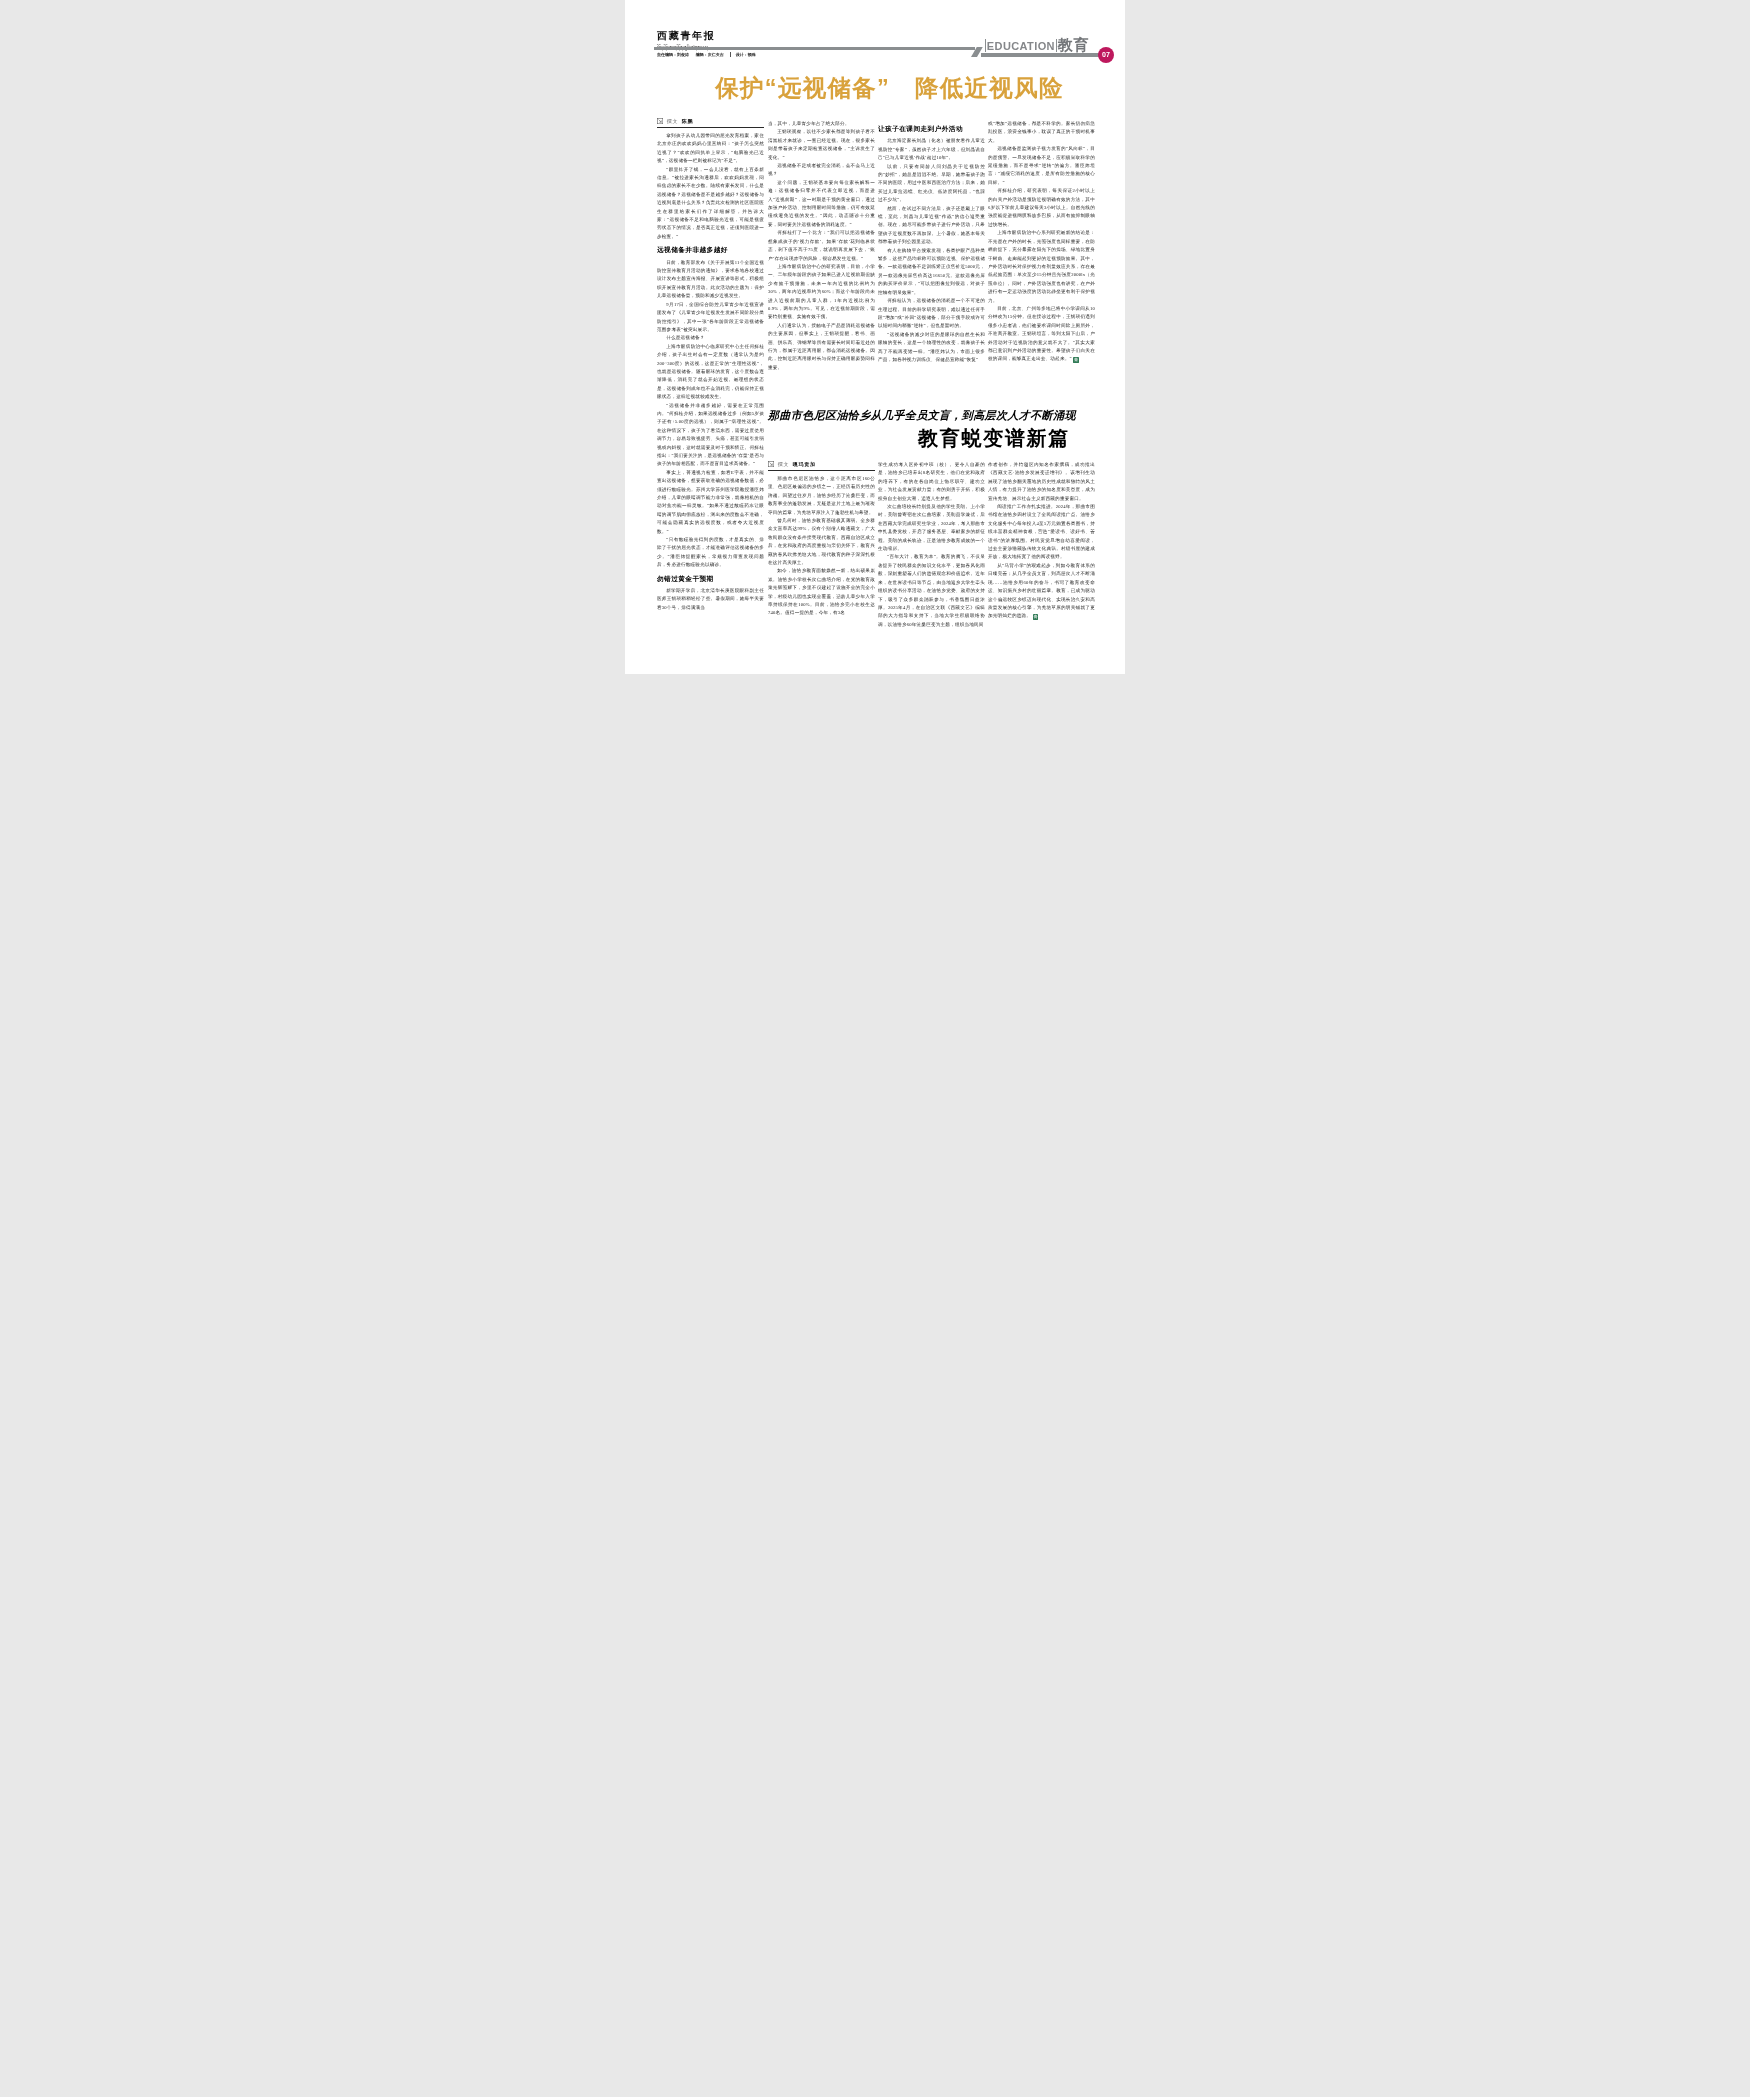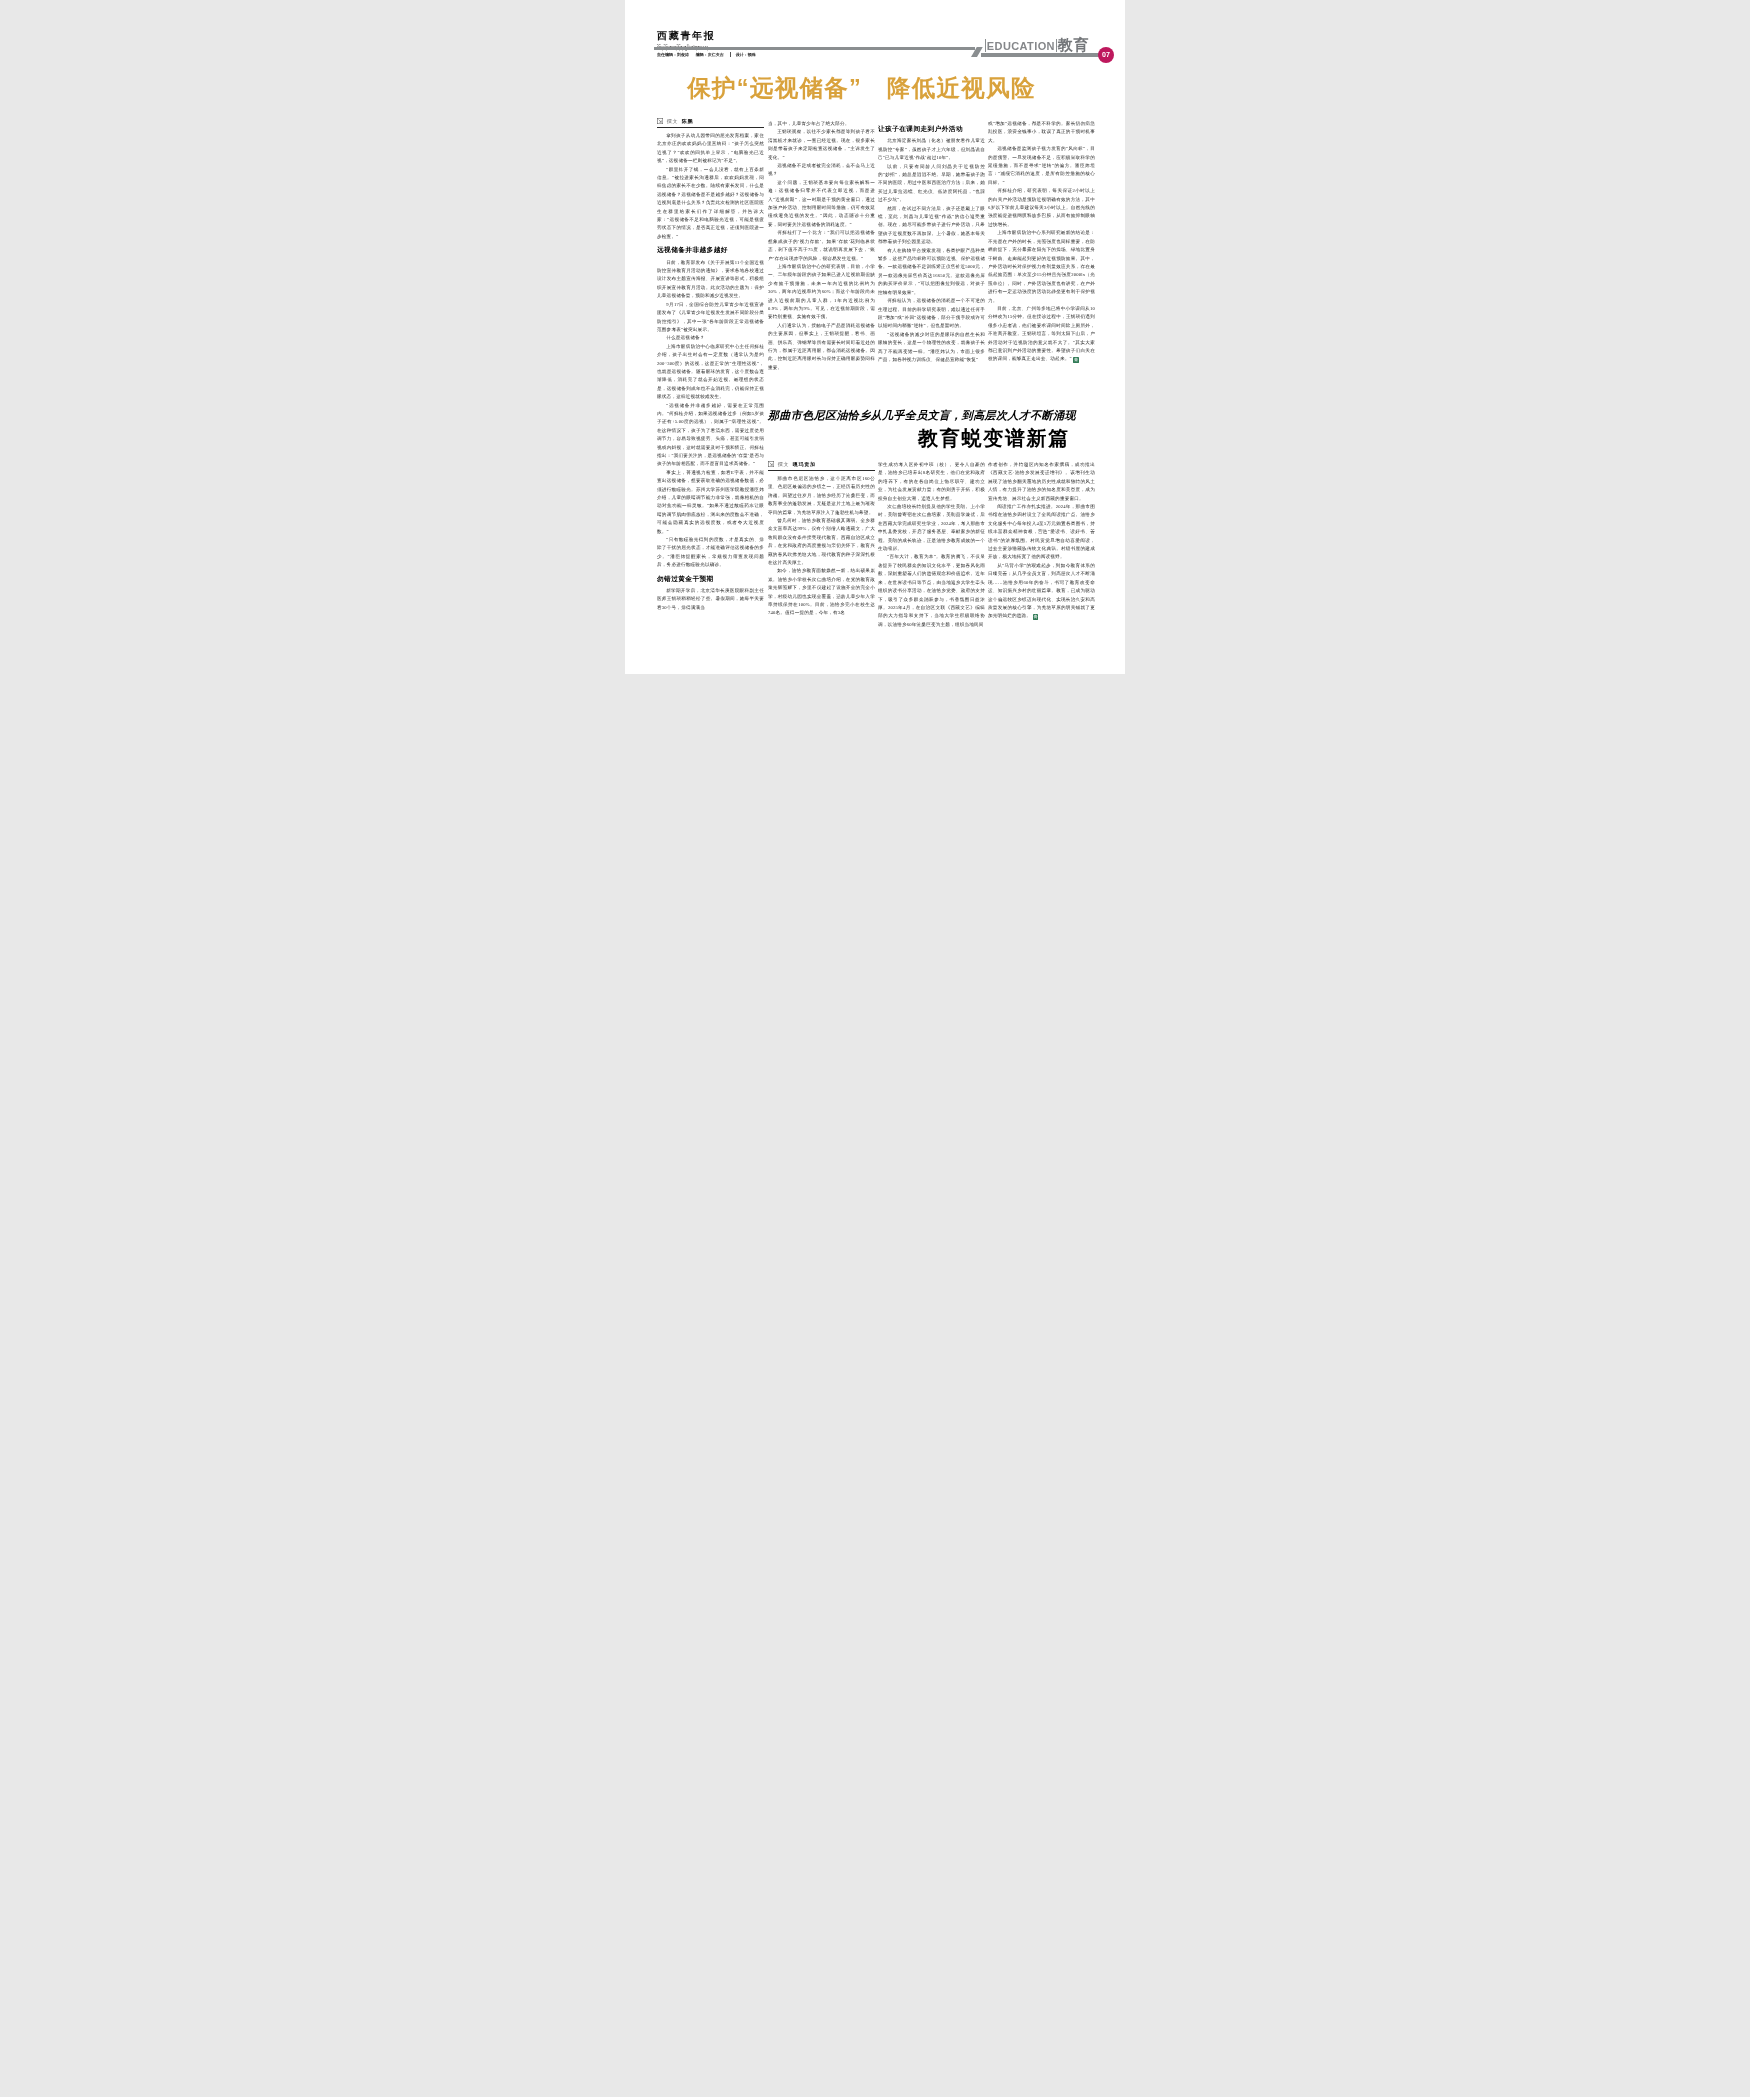--- a/index.html
+++ b/index.html
@@ -23,21 +23,21 @@
   .edu-wrap{position:absolute;left:360px;top:36px;display:flex;align-items:center;gap:1px;
     font-family:"Liberation Sans",sans-serif;}
   .edu-vbar{width:0.8px;height:13.4px;background:#8a8e90;}
   .edu-en{font-size:11px;font-weight:bold;color:#85878a;letter-spacing:0.4px;}
   .edu-cn{font-size:15px;font-weight:bold;color:#74777a;letter-spacing:0.8px;}
   .editors{position:absolute;left:32px;top:52px;font-family:"Liberation Sans",sans-serif;
     font-size:4px;font-weight:bold;color:#1a1a1a;display:flex;align-items:center;}
   .editors .div{display:inline-block;width:0.4px;height:5px;background:#555;margin:0 5.9px;}
   .editors .sp{margin-left:6.7px;}
   
-  .headline1{position:absolute;left:16px;top:72px;width:441px;text-align:center;
+  .headline1{position:absolute;left:44px;top:72px;width:441px;text-align:center;
     font-family:"Liberation Sans",sans-serif;font-weight:900;font-size:23.5px;line-height:33px;
     color:#d9a23c;letter-spacing:1.3px;white-space:nowrap;}
   
   .byline{display:flex;align-items:center;gap:3.4px;font-family:"Liberation Sans",sans-serif;
     font-size:5px;padding-bottom:2.5px;border-bottom:0.6px solid #2a2a2a;}
   .byline .lab{color:#666;letter-spacing:0.8px;}
   .byline .auth{color:#111;font-weight:bold;letter-spacing:0.8px;}
   .byicon{width:6.3px;height:6.3px;flex:0 0 auto;}
   
   .col{position:absolute;width:107px;overflow:hidden;}

